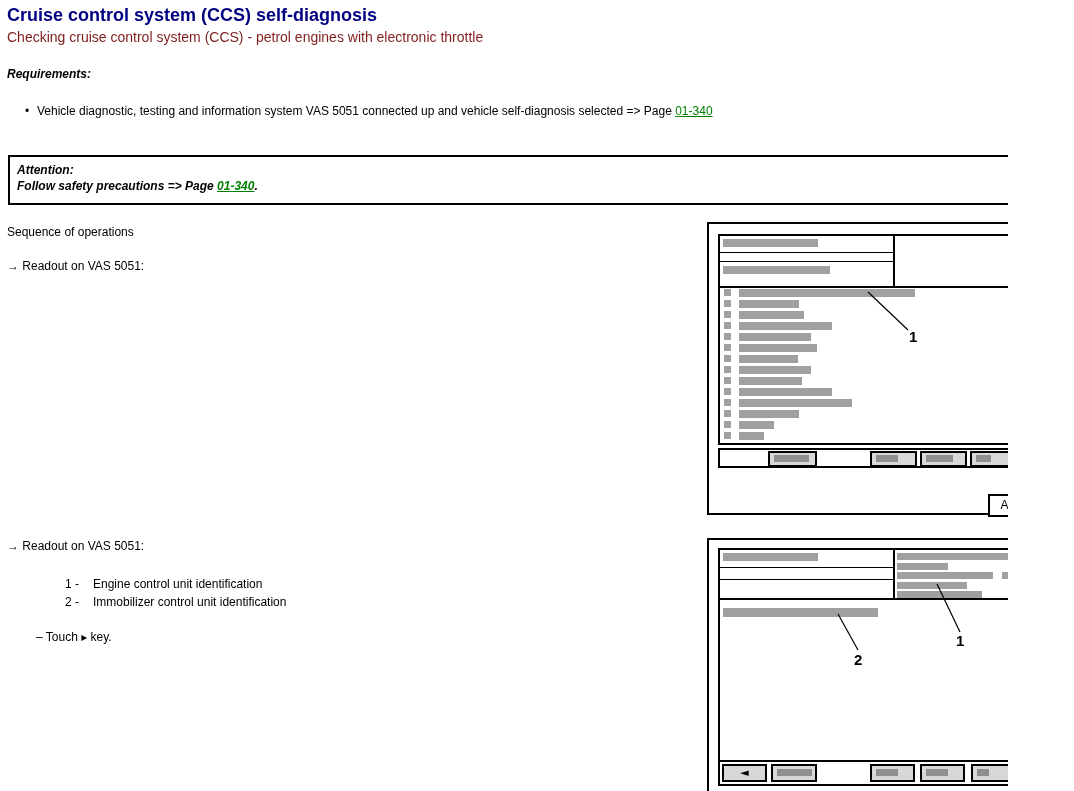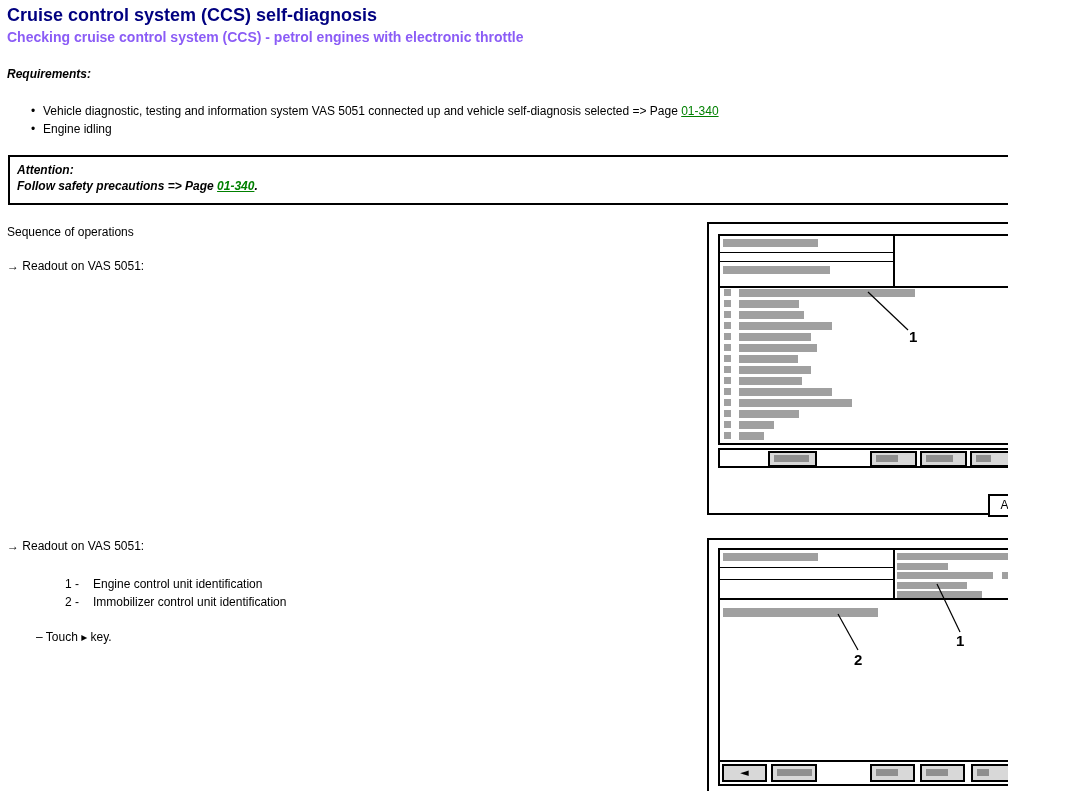--- a/index.html
+++ b/index.html
@@ -1,20 +1,20 @@
 <!DOCTYPE html>
 <html><head>
 <meta charset="utf-8">
 <style>
   html,body{margin:0;padding:0;background:#fff;}
   .page{position:relative;width:1008px;height:791px;overflow:hidden;background:#fff;
         font-family:"Liberation Sans","DejaVu Sans",sans-serif;color:#000;}
   .abs{position:absolute;}
   .h1{font-size:18px;font-weight:bold;color:#000080;white-space:nowrap;}
-  .h2{font-size:14px;font-weight:bold;color:#8b5cf6;white-space:nowrap;}
+  .h2{font-size:14px;font-weight:normal;color:#7f1d1d;white-space:nowrap;}
   .bi{font-size:12px;font-weight:bold;font-style:italic;}
   .body-txt{font-size:12px;white-space:nowrap;}
   .plink{color:#008000;text-decoration:underline;cursor:pointer;}
   .bullet-row{display:flex;line-height:18px;}
   .bullet-dot{width:12px;font-size:12px;}
   .bullet-dot::before{content:"\2022";}
   .att-box{border:2px solid #000;background:#fff;}
   .legend-row{display:flex;line-height:18px;font-size:12px;white-space:nowrap;}
   .legend-num{width:28px;}
   .fig{position:absolute;border:2px solid #000;background:#fff;}
@@ -42,28 +42,24 @@
 </style>
 </head>
 <body>
 
 <div class="page">
 
   <div class="abs h1" style="left:7px;top:5px;">Cruise control system (CCS) self-diagnosis</div>
   <div class="abs h2" style="left:7px;top:29px;">Checking cruise control system (CCS) - petrol engines with electronic throttle</div>
   <div class="abs bi" style="left:7px;top:67px;">Requirements:</div>
 
-  <div class="abs" style="left:31px;top:102px;">
+  <div class="abs" style="left:25px;top:102px;">
     <div class="bullet-row body-txt">
       <span class="bullet-dot"></span>
       <span><span>Vehicle diagnostic, testing and information system VAS 5051 connected up and vehicle self-diagnosis selected =&gt; Page </span><a class="plink">01-340</a></span>
-    </div>
-    <div class="bullet-row body-txt">
-      <span class="bullet-dot"></span>
-      <span>Engine idling</span>
     </div>
   </div>
 
   <div class="abs att-box" style="left:8px;top:155px;width:1080px;height:41px;padding:5px 0 0 7px;">
     <div class="bi" style="line-height:16px;">Attention:</div>
     <div class="bi" style="line-height:16px;"><span>Follow safety precautions =&gt; Page </span><a class="plink" style="font-weight:bold;font-style:italic;">01-340</a><span>.</span></div>
   </div>
 
   <div class="abs body-txt" style="left:7px;top:225px;font-weight:normal;">Sequence of operations</div>
   <div class="abs body-txt" style="left:7px;top:259px;">→ Readout on VAS 5051:</div>

